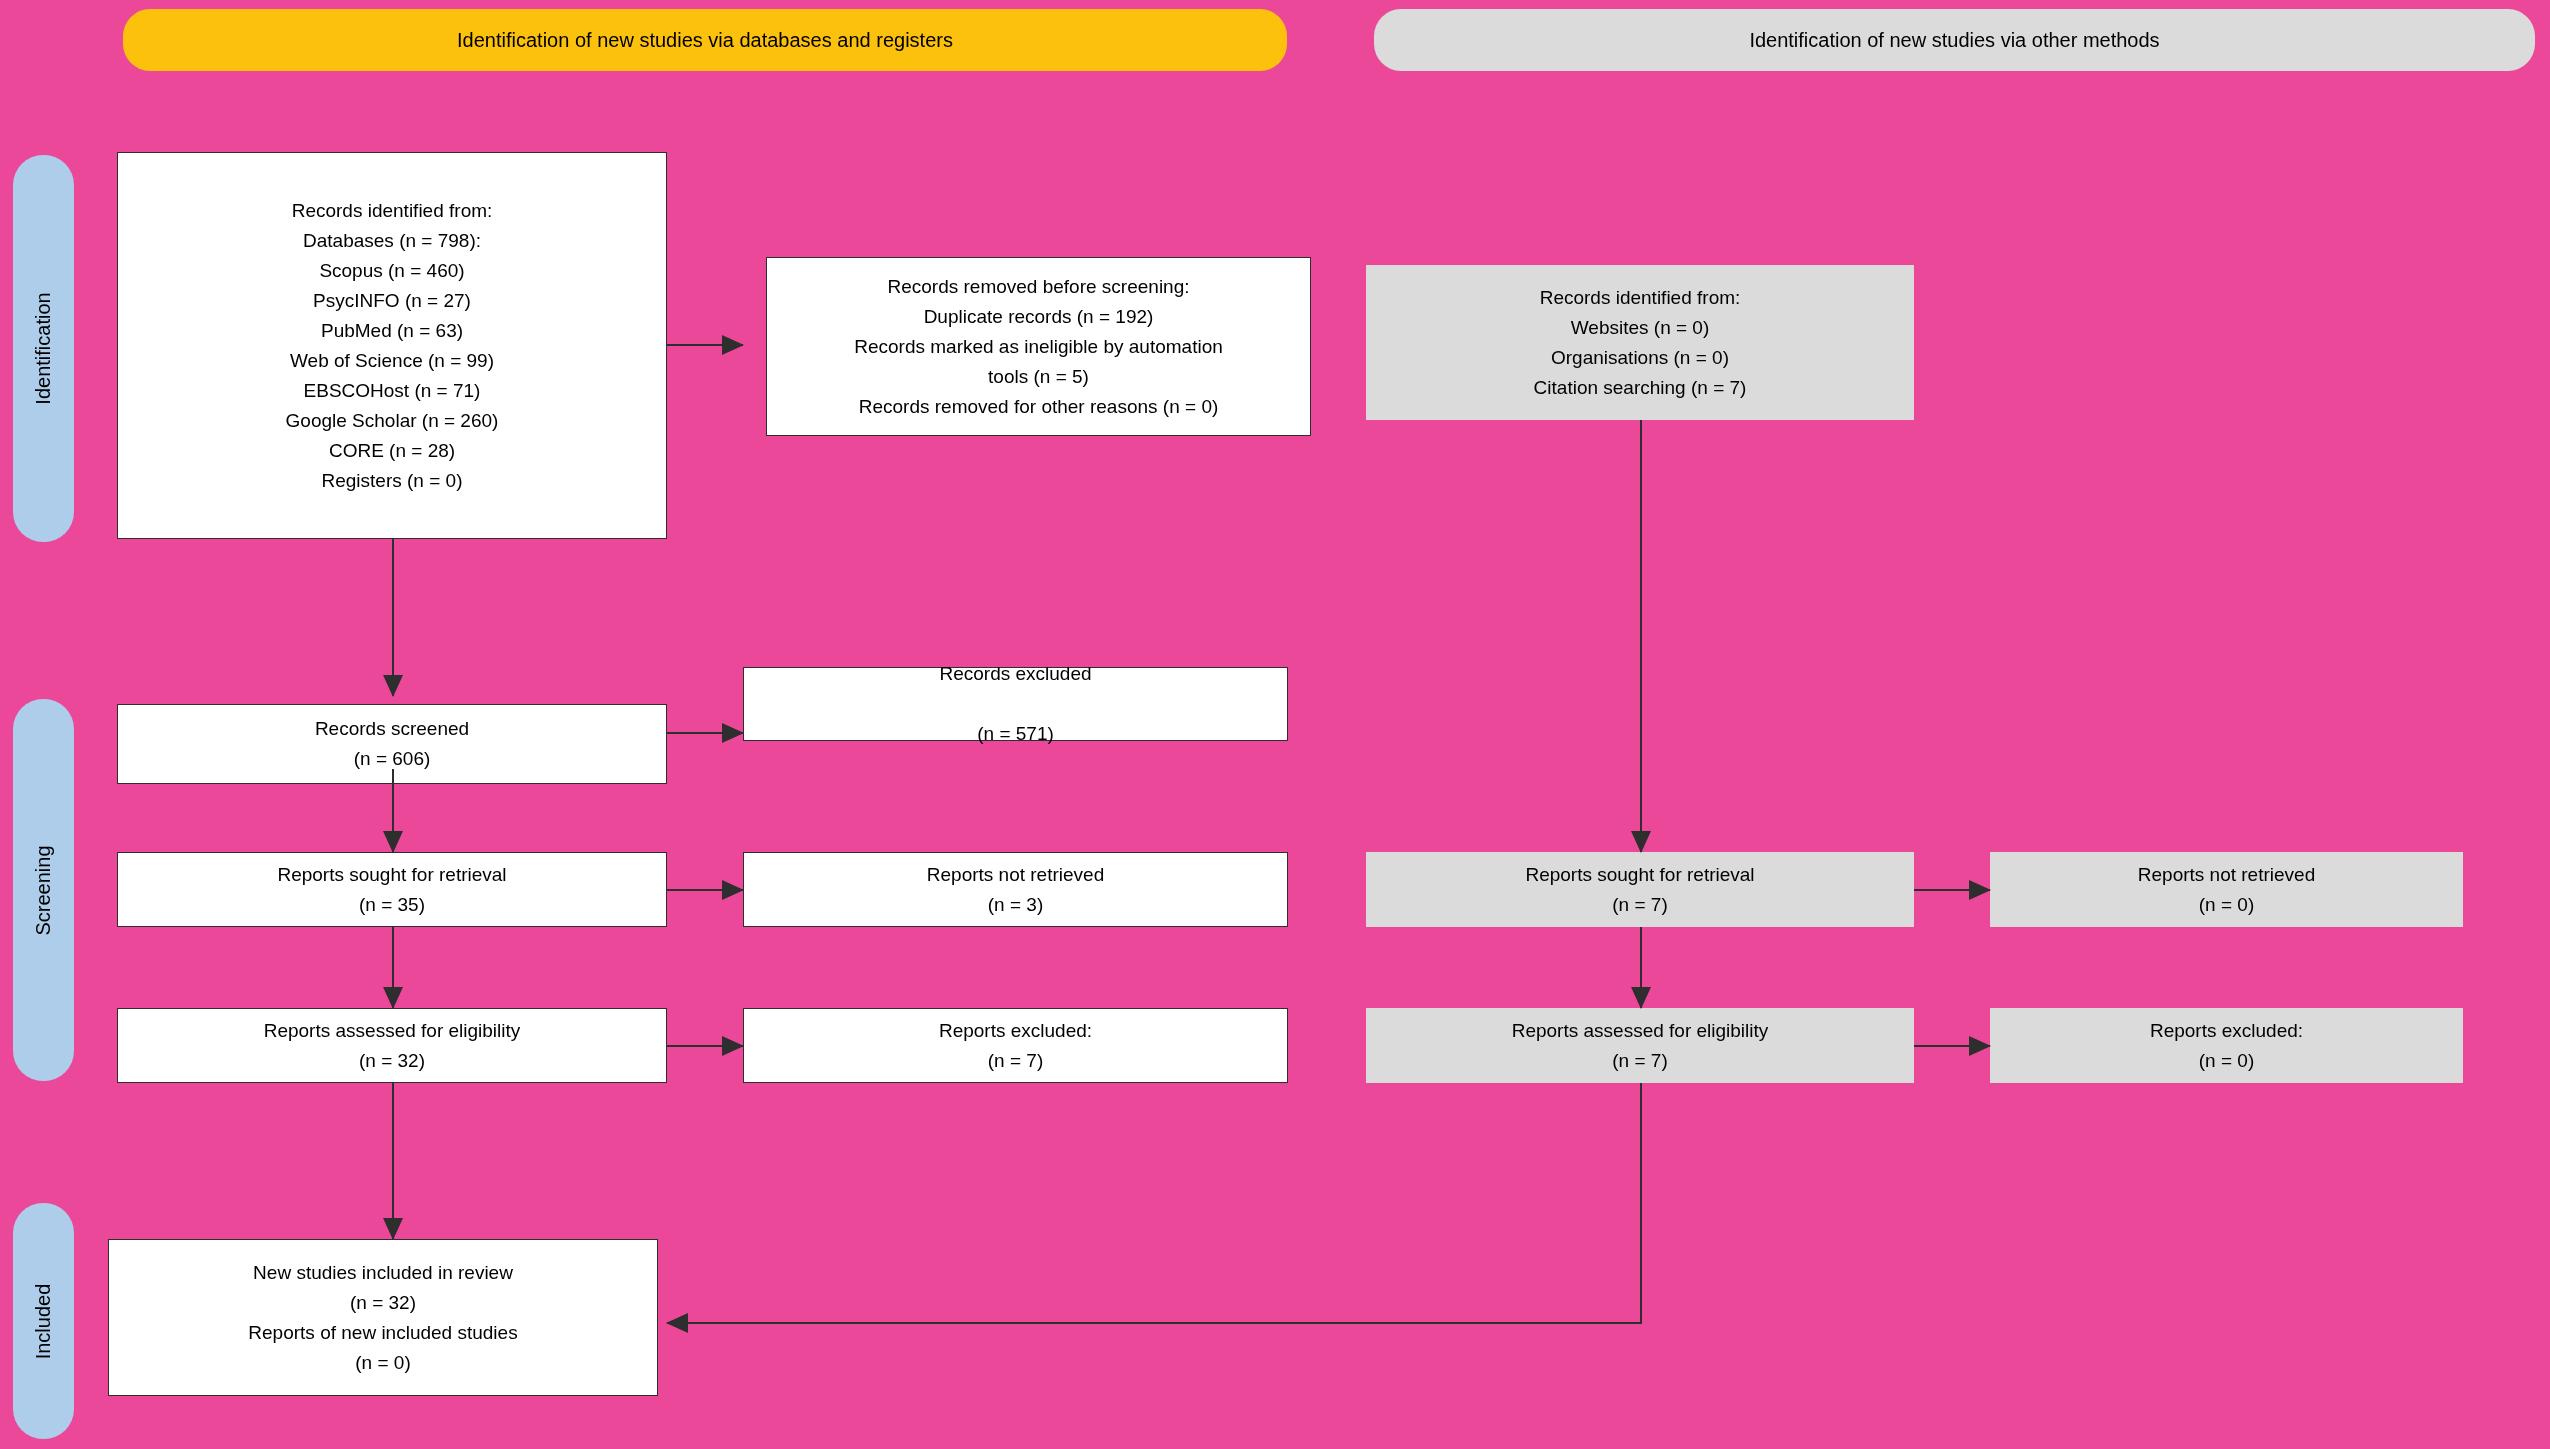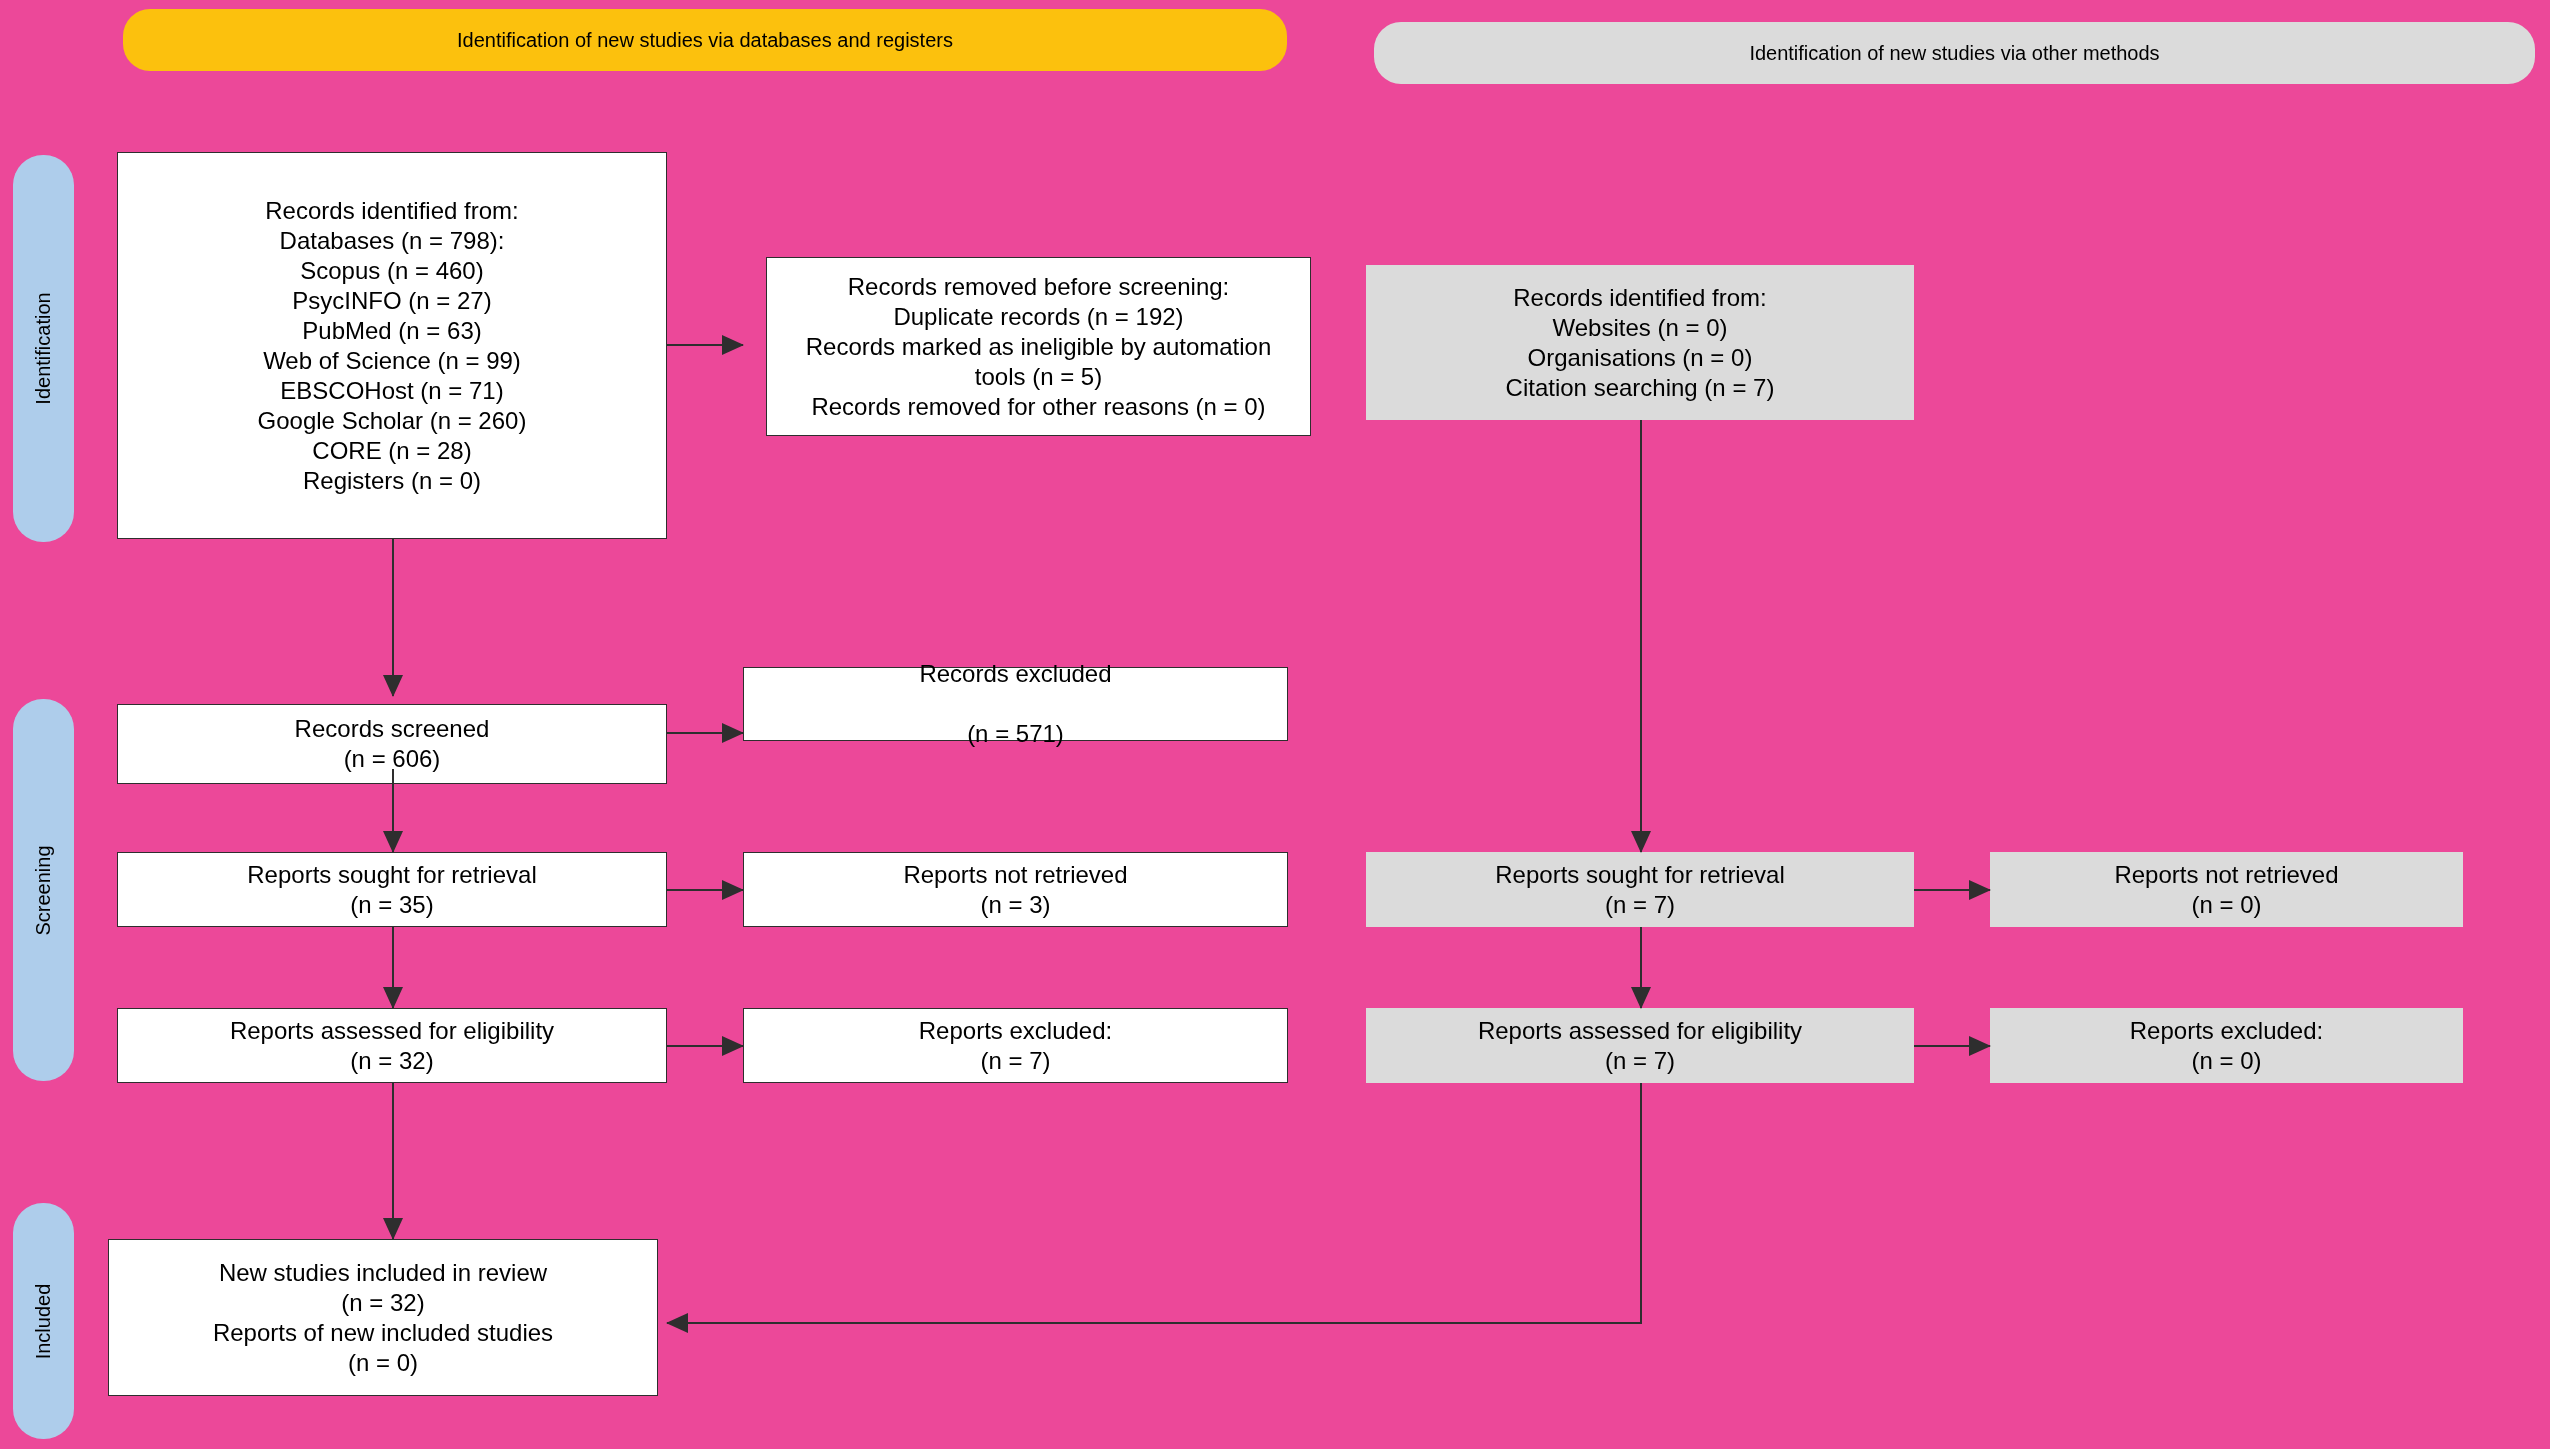--- a/index.html
+++ b/index.html
@@ -14,21 +14,21 @@
   }
   .banner.yellow { background:var(--banner-databases-bg,#FCC10D); }
   .banner.gray   { background:var(--banner-other-bg,#DBDBDB); }
   .pill {
     position:absolute; background:var(--stage-pill-bg,#AECDEB); border-radius:30px;
     display:flex; align-items:center; justify-content:center;
   }
   .pill span { transform:rotate(-90deg); white-space:nowrap; font-size:20px; }
   .box {
     position:absolute; display:flex; flex-direction:column; align-items:center;
-    justify-content:center; text-align:center; font-size:24px; line-height:30px;
+    justify-content:center; text-align:center; font-size:19px; line-height:30px;
   }
   .box.white { background:#fff; border:1.9px solid var(--box-border,#2E2E2E); }
   .box.gray  { background:var(--gray-box-bg,#DBDBDB); }
   .arrow-h { position:absolute; height:1.9px; background:var(--arrow,#2E2E2E); }
   .arrow-h.head-right::after {
     content:""; position:absolute; right:-1.3px; top:50%; transform:translateY(-50%);
     width:0; height:0; border-top:10.3px solid transparent; border-bottom:10.3px solid transparent;
     border-left:22px solid var(--arrow,#2E2E2E);
   }
   .arrow-h.head-left::after {
@@ -42,21 +42,21 @@
     width:0; height:0; border-left:10.3px solid transparent; border-right:10.3px solid transparent;
     border-top:22px solid var(--arrow,#2E2E2E);
   }
 </style>
 </head>
 <body>
 
 <div class="canvas">
 
   <div class="banner yellow" style="left:123px; top:9px; width:1164px; height:62px;">Identification of new studies via databases and registers</div>
-  <div class="banner gray" style="left:1374px; top:22px; width:1161px; height:62px;">Identification of new studies via other methods</div>
+  <div class="banner gray" style="left:1374px; top:9px; width:1161px; height:62px;">Identification of new studies via other methods</div>
 
   <div class="pill" style="left:13px; top:155px; width:61px; height:387px;">
     <span>Identification</span>
   </div>
   <div class="pill" style="left:13px; top:699px; width:61px; height:382px;">
     <span>Screening</span>
   </div>
   <div class="pill" style="left:13px; top:1203px; width:61px; height:236px;">
     <span>Included</span>
   </div>

